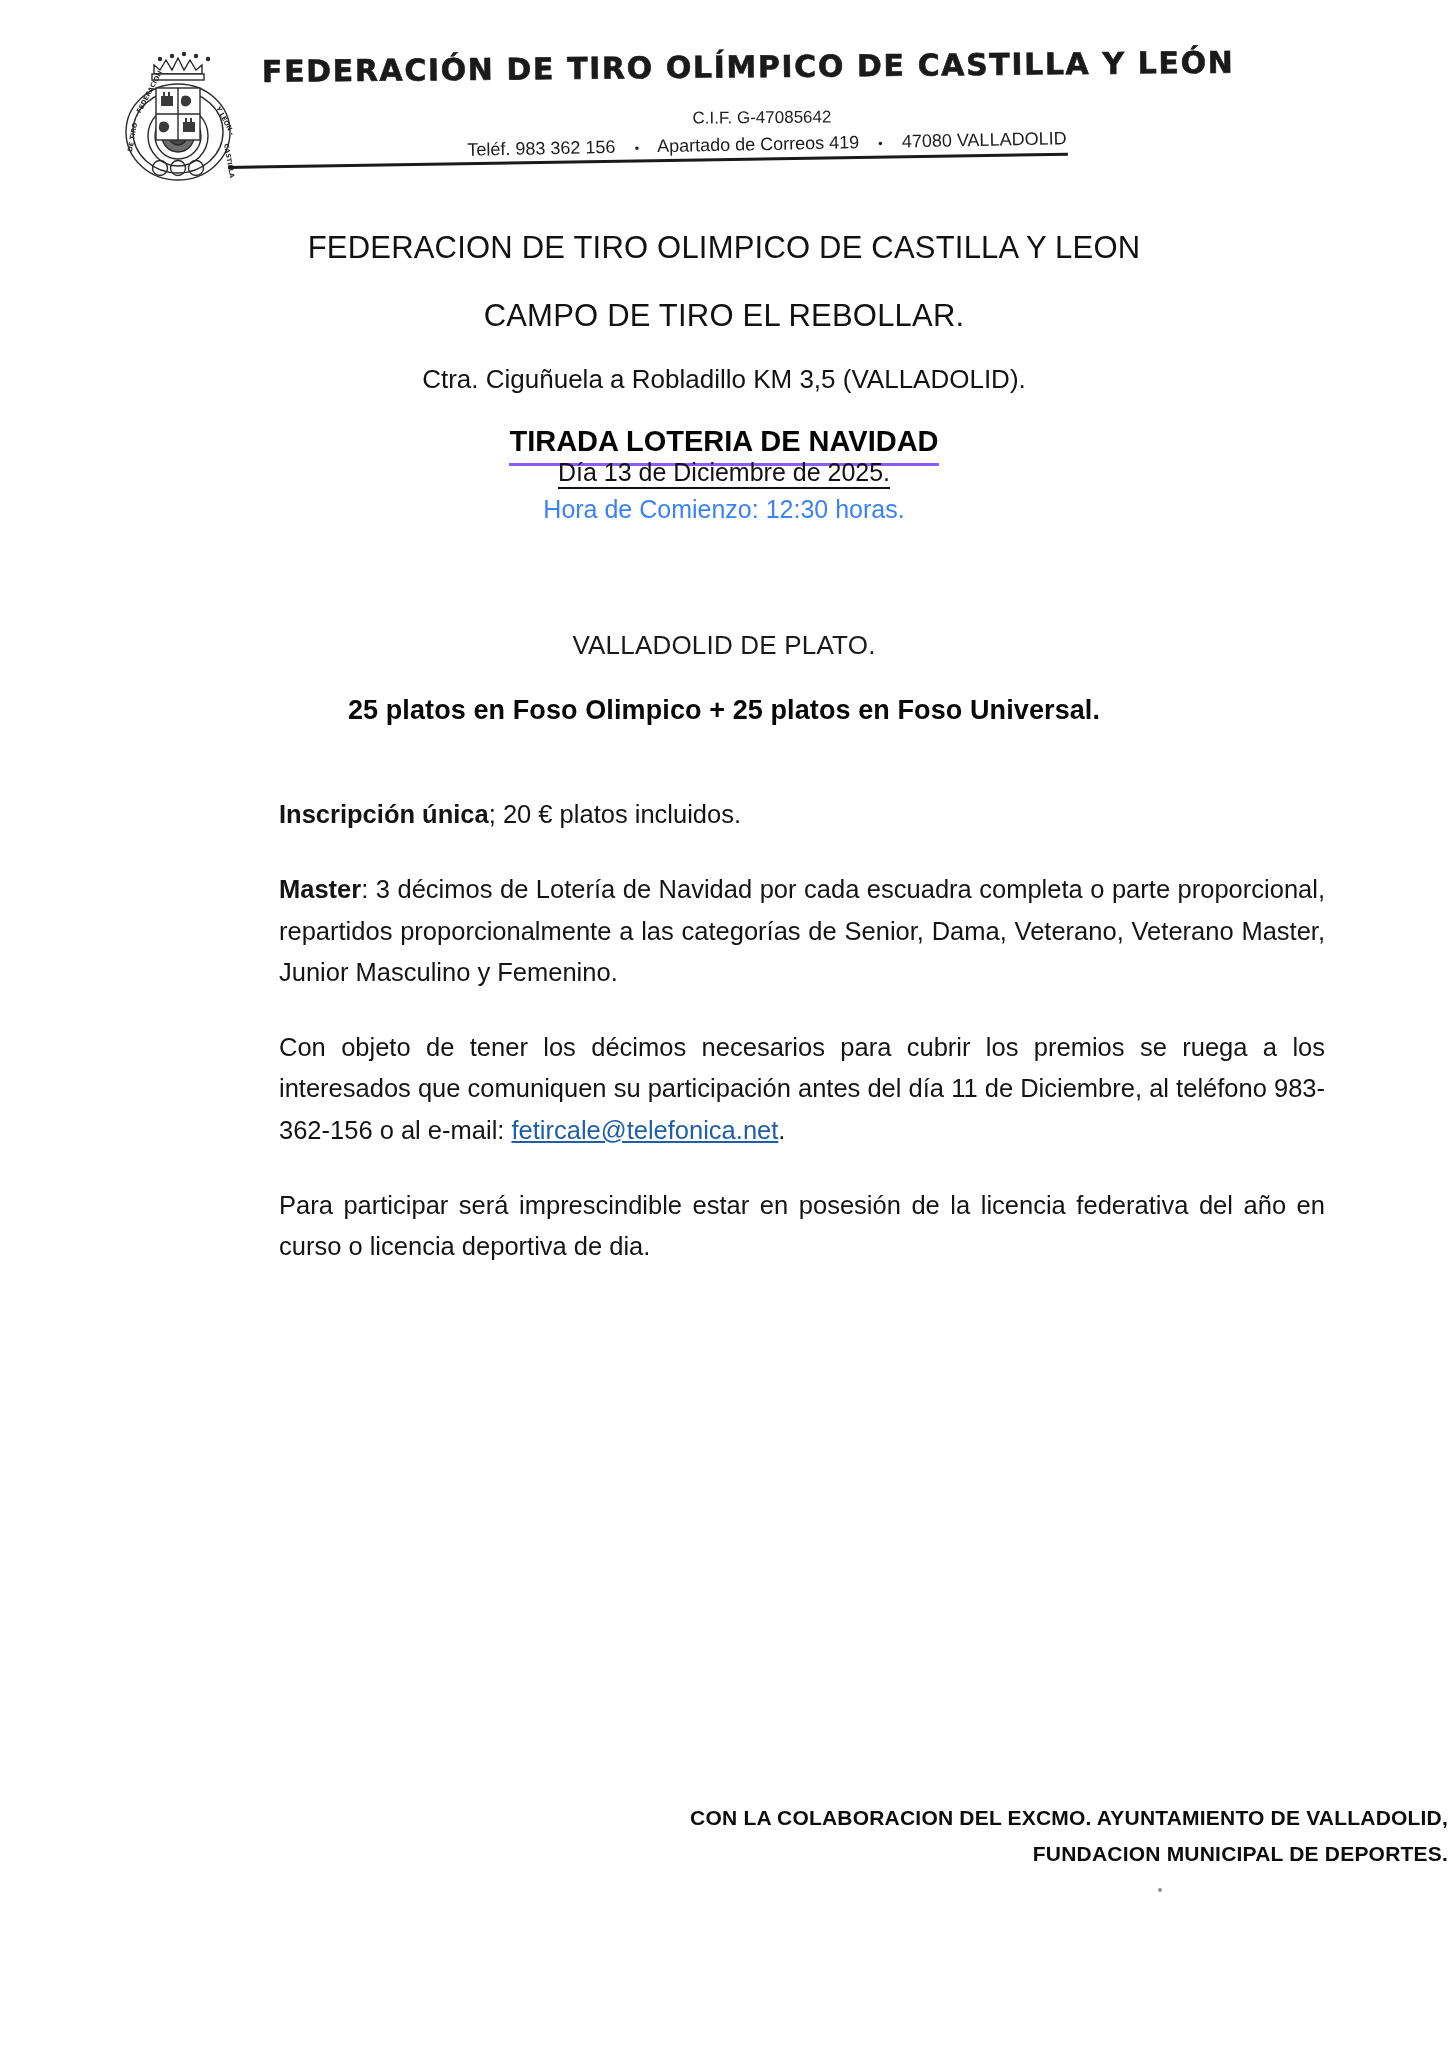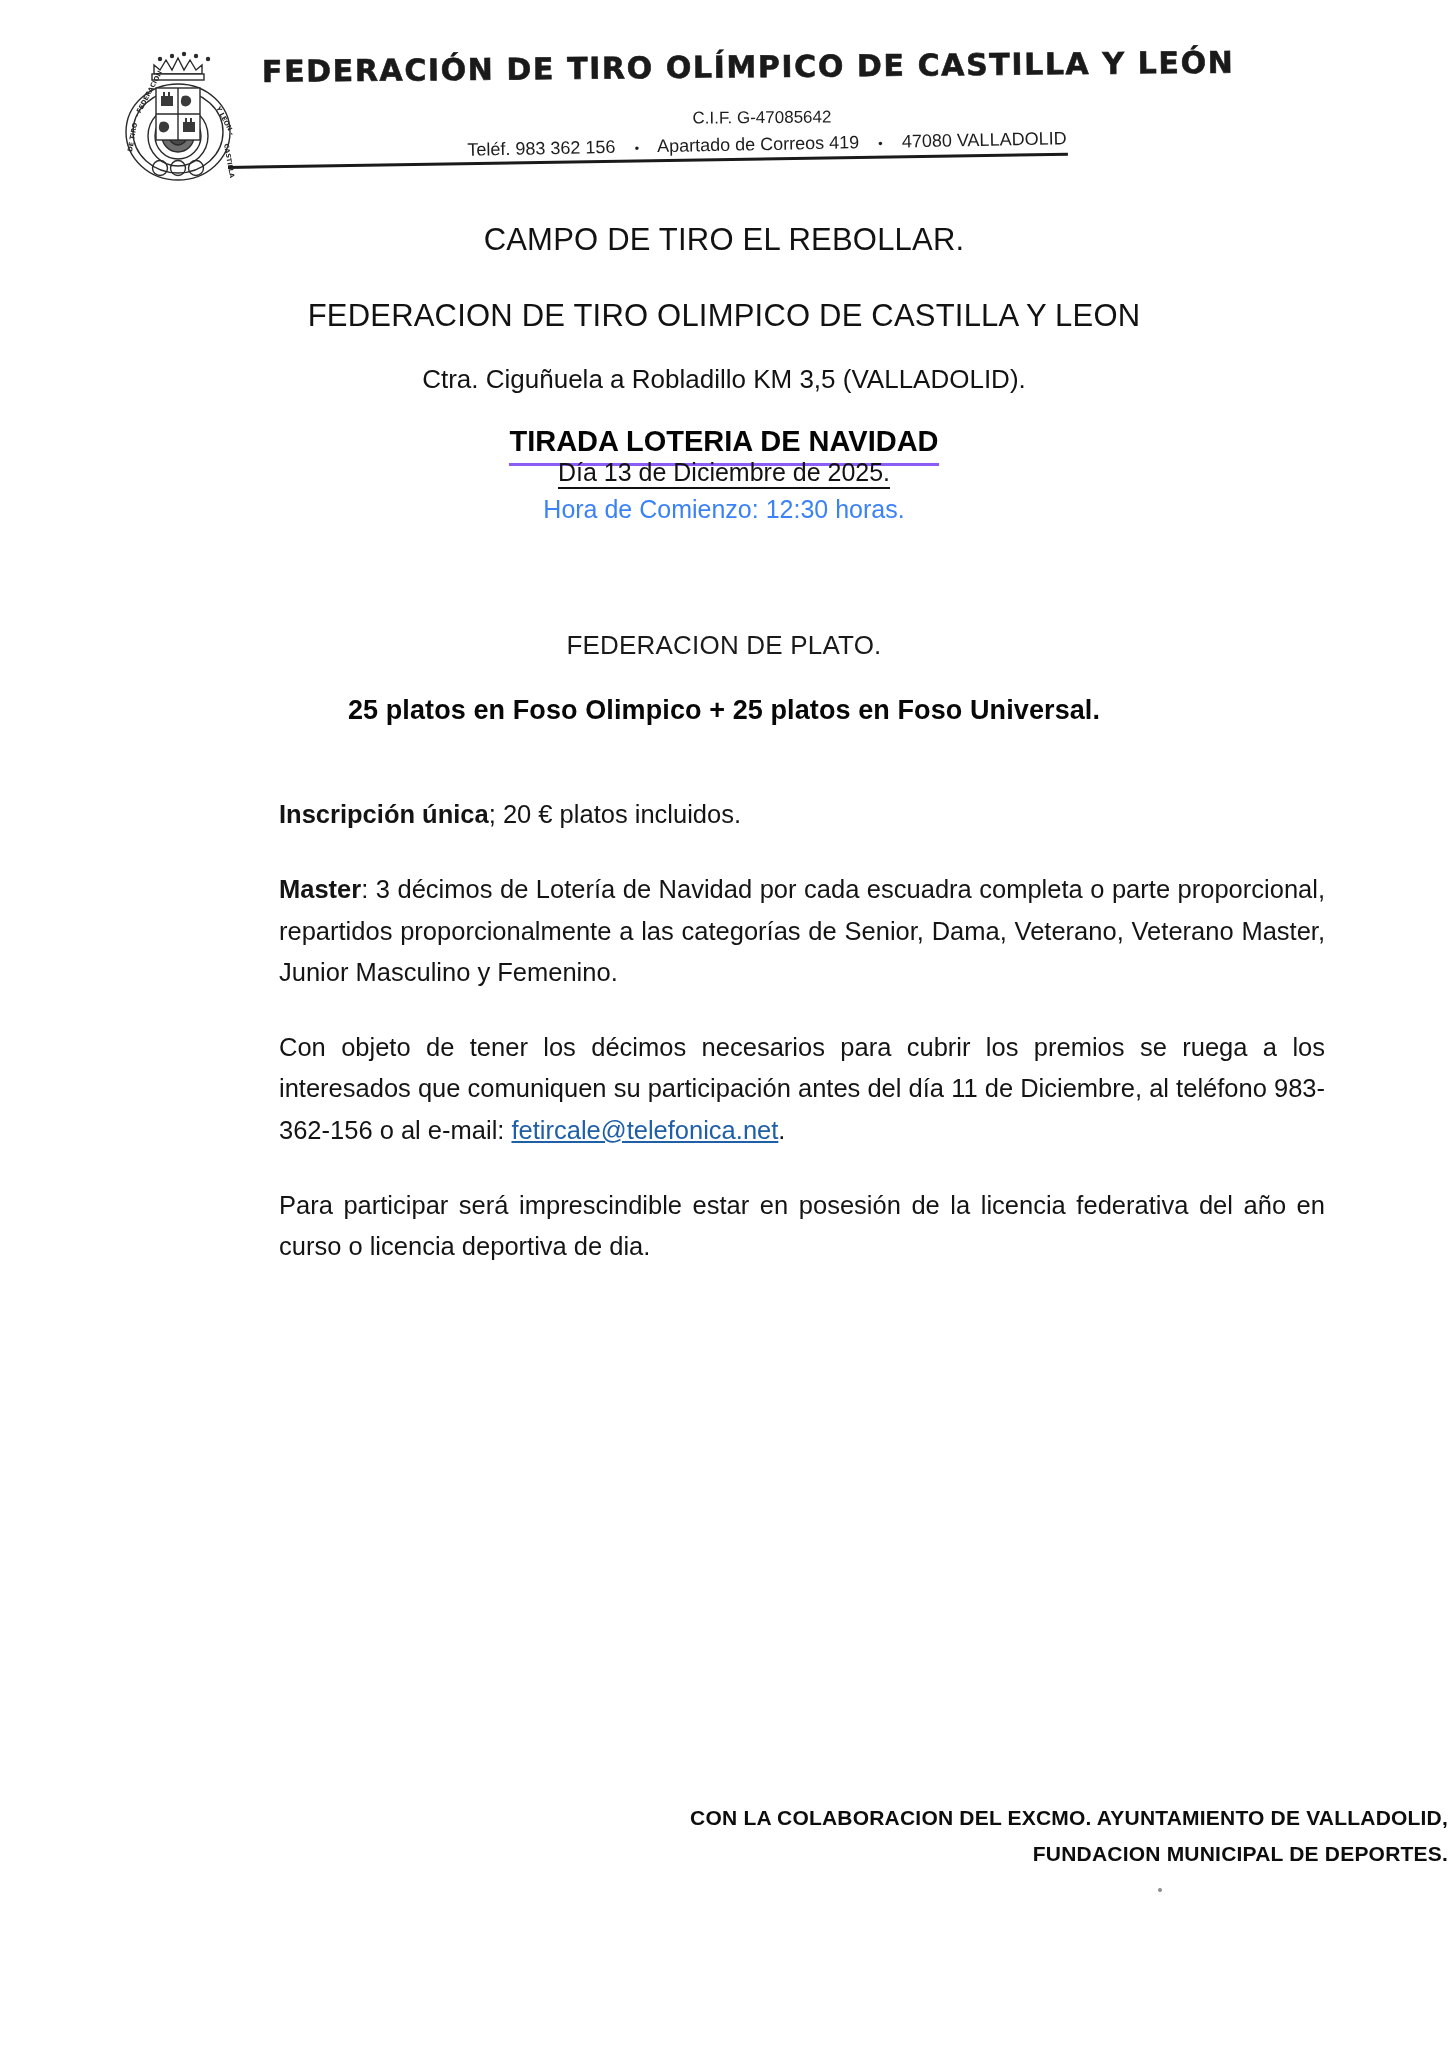--- a/index.html
+++ b/index.html
@@ -253,37 +253,37 @@
       <span>Apartado de Correos 419</span>
       <span class="sep">•</span>
       <span>47080 VALLADOLID</span>
     </div>
 
     <div class="lh-rule"></div>
   </div>
 
   <div class="body-wrap">
 
+    <div class="center l1">FEDERACION DE TIRO OLIMPICO DE CASTILLA Y LEON</div>
+
     <div class="center l2">CAMPO DE TIRO EL REBOLLAR.</div>
-
-    <div class="center l1">FEDERACION DE TIRO OLIMPICO DE CASTILLA Y LEON</div>
 
     <div class="center l3">Ctra. Ciguñuela a Robladillo KM 3,5 (VALLADOLID).</div>
 
     <div class="center l4">
       <span>TIRADA LOTERIA DE NAVIDAD</span>
     </div>
 
     <div class="center l5">
       <span>Día 13 de Diciembre de 2025.</span>
     </div>
 
     <div class="center l6">Hora de Comienzo: 12:30 horas.</div>
 
-    <div class="center mod-head">FEDERACION DE PLATO.</div>
+    <div class="center mod-head">VALLADOLID DE PLATO.</div>
 
     <div class="center mod-line">25 platos en Foso Olimpico + 25 platos en Foso Universal.</div>
 
     <div class="para-block">
 
       <div class="para p-ins">
         <b>Inscripción única</b><span>; 20 € platos incluidos.</span>
       </div>
 
       <div class="para">

